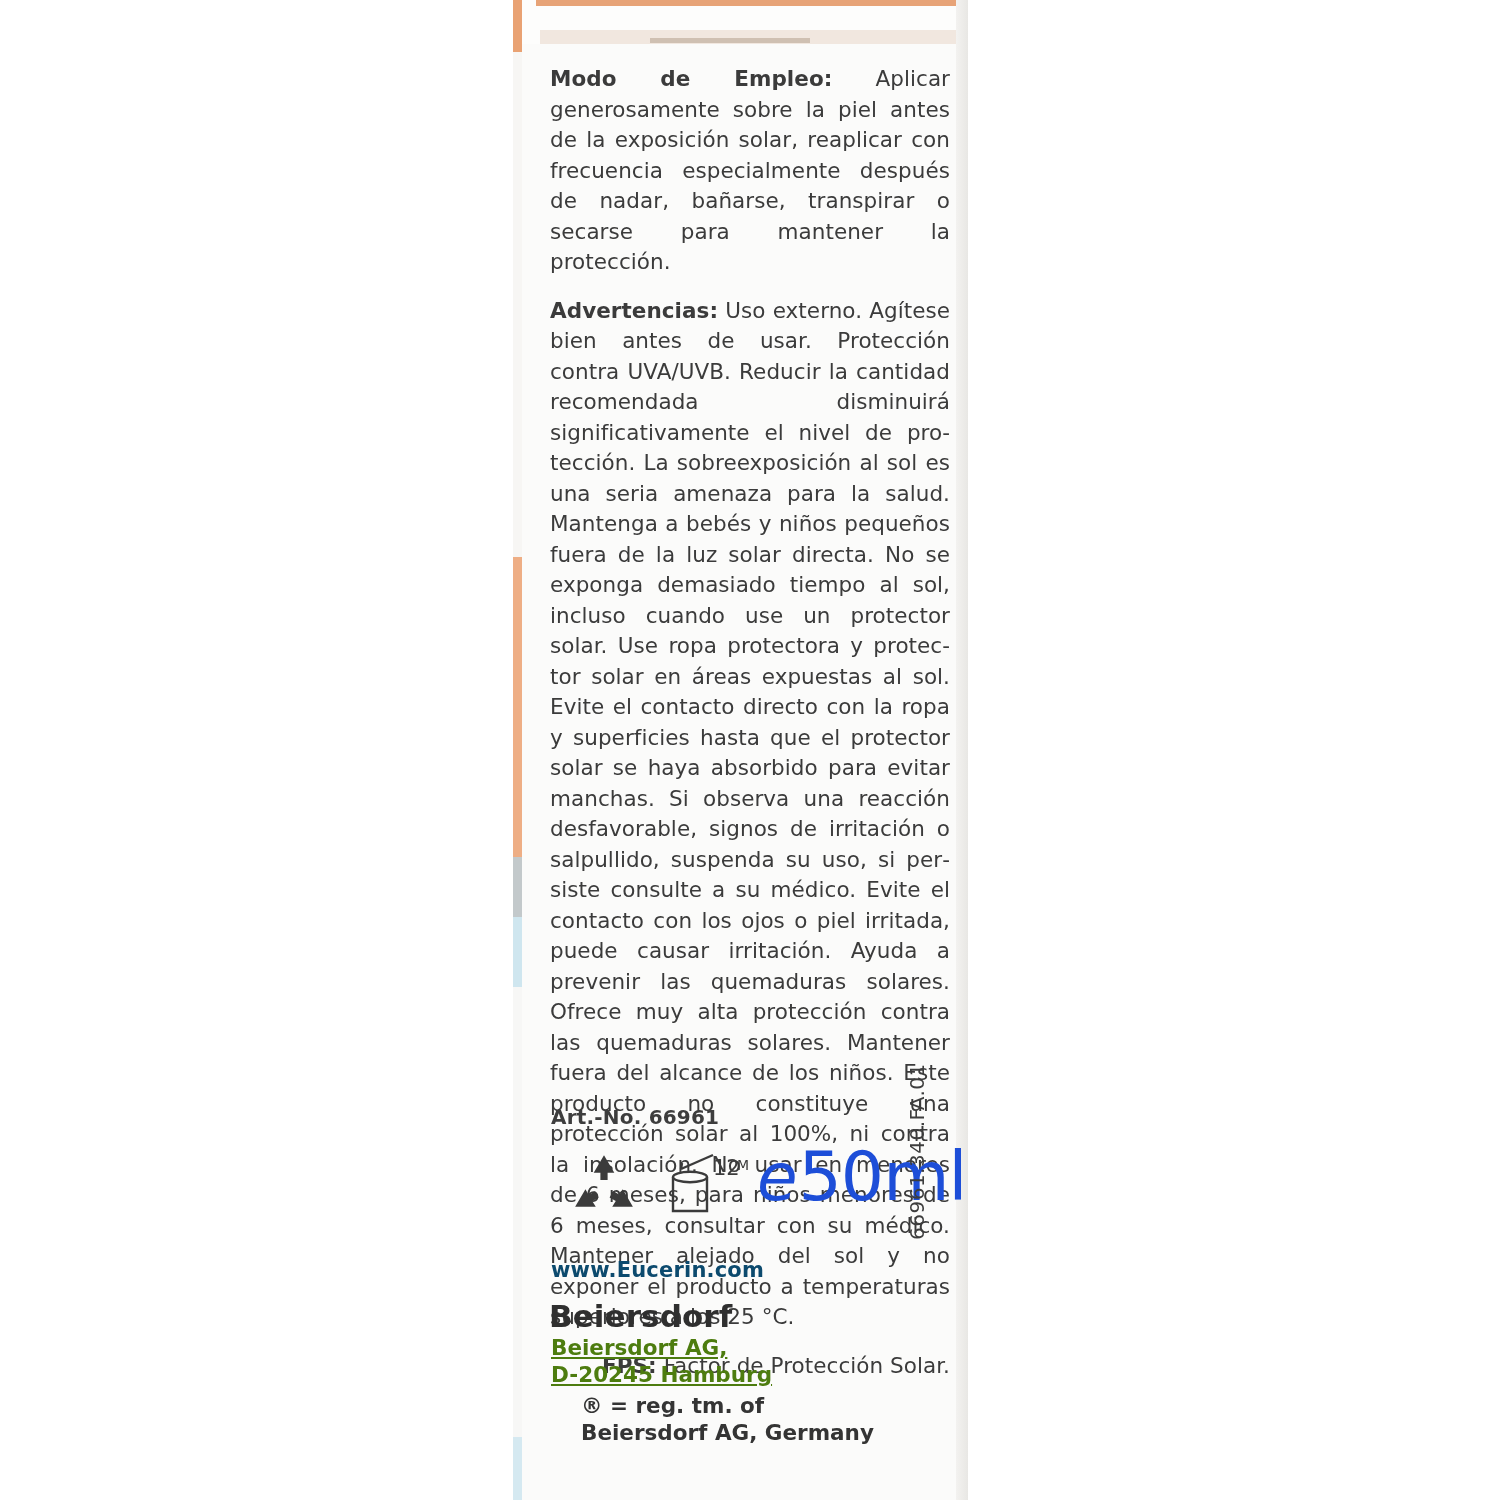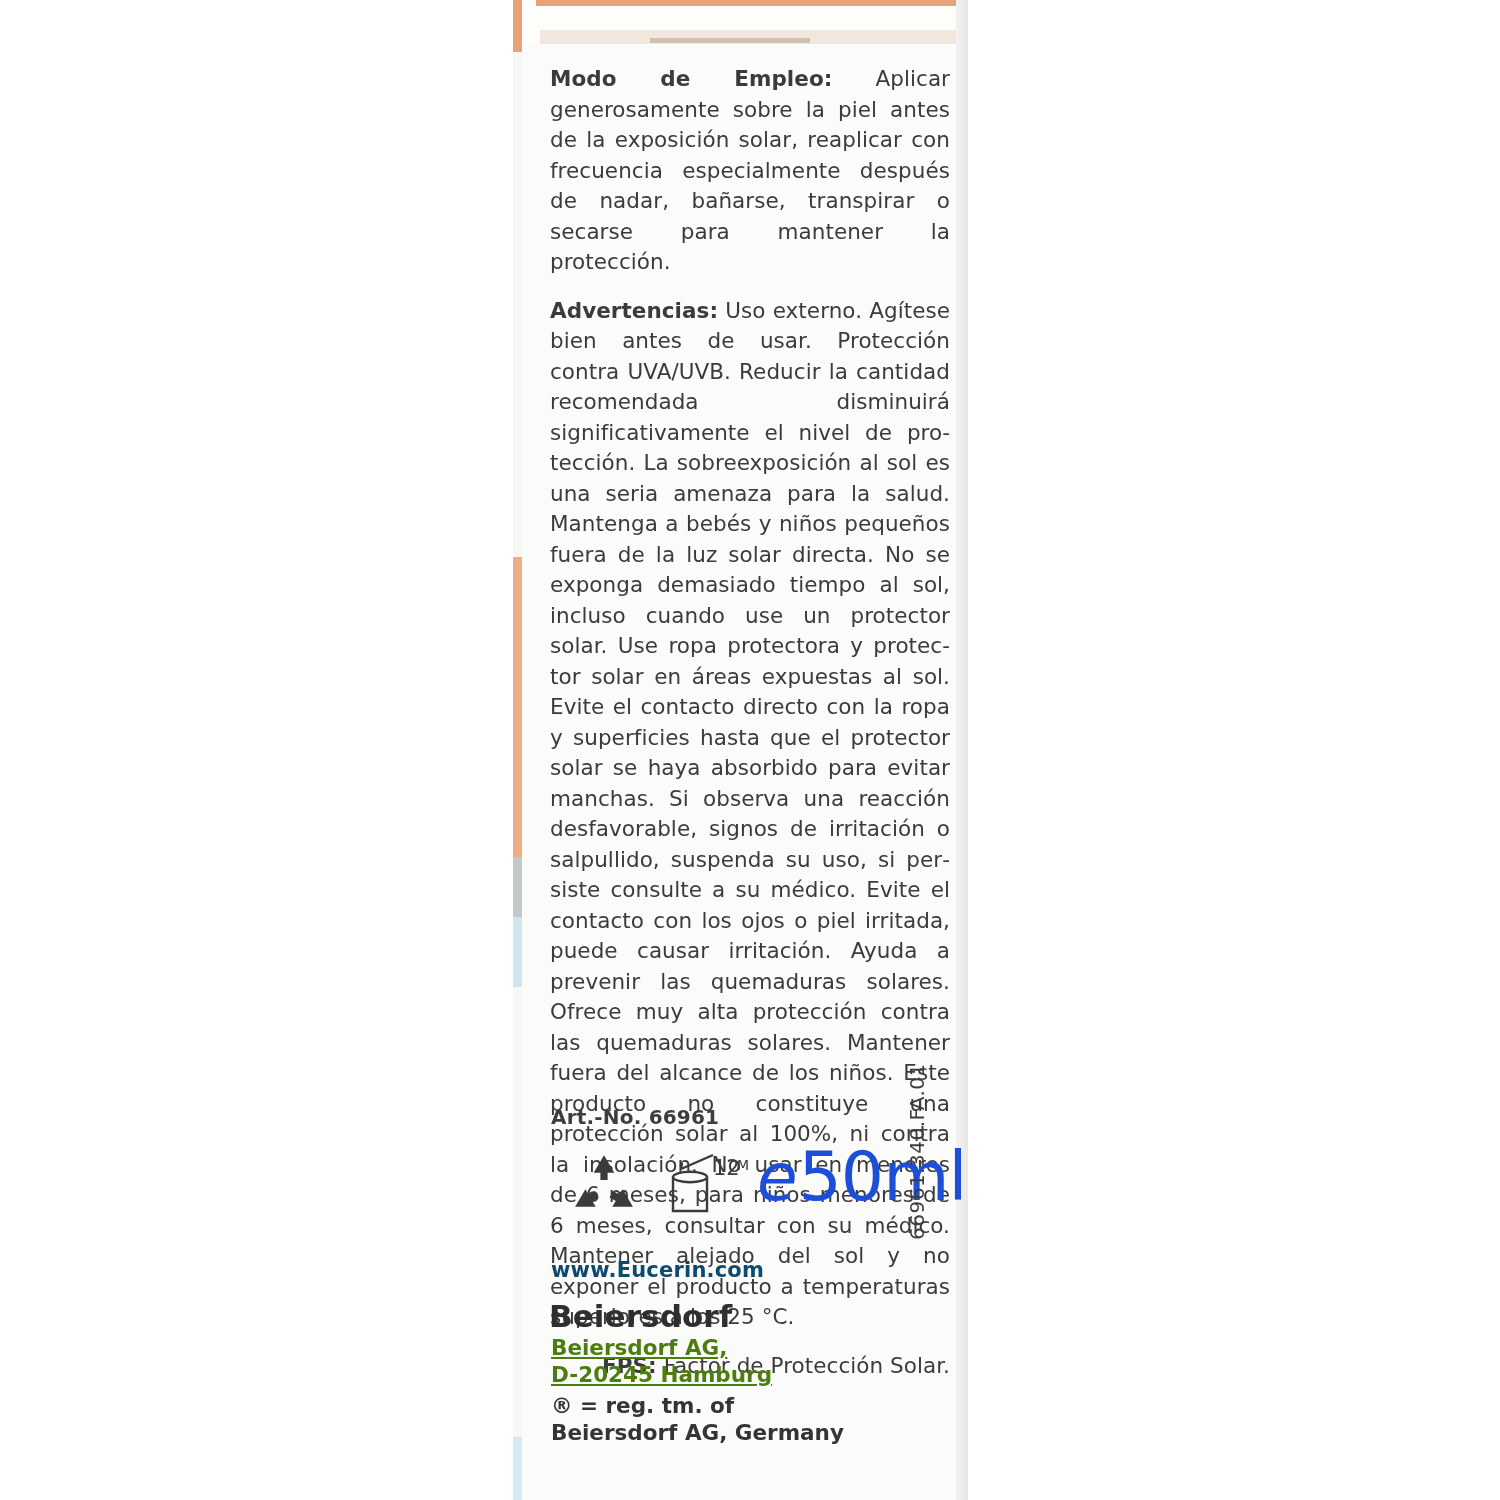--- a/index.html
+++ b/index.html
@@ -275,18 +275,18 @@
       </svg>
     </span>
 
     <div class="volume"><span class="e-mark">e</span><span>50ml</span></div>
   </div>
 
   <div class="website">www.Eucerin.com</div>
   <div class="brand">Beiersdorf</div>
   <div class="addr" style="white-space: pre-line;">Beiersdorf AG,
 D-20245 Hamburg</div>
-  <div class="regtm" style="white-space: pre-line;">® = reg. tm. of
+  <div class="regtm" style="white-space: pre-line; margin-left: 30px;">® = reg. tm. of
 Beiersdorf AG, Germany</div>
 
   <div class="vertical-code">66961.340.FA.01</div>
 
 </div>
 
 </body></html>

